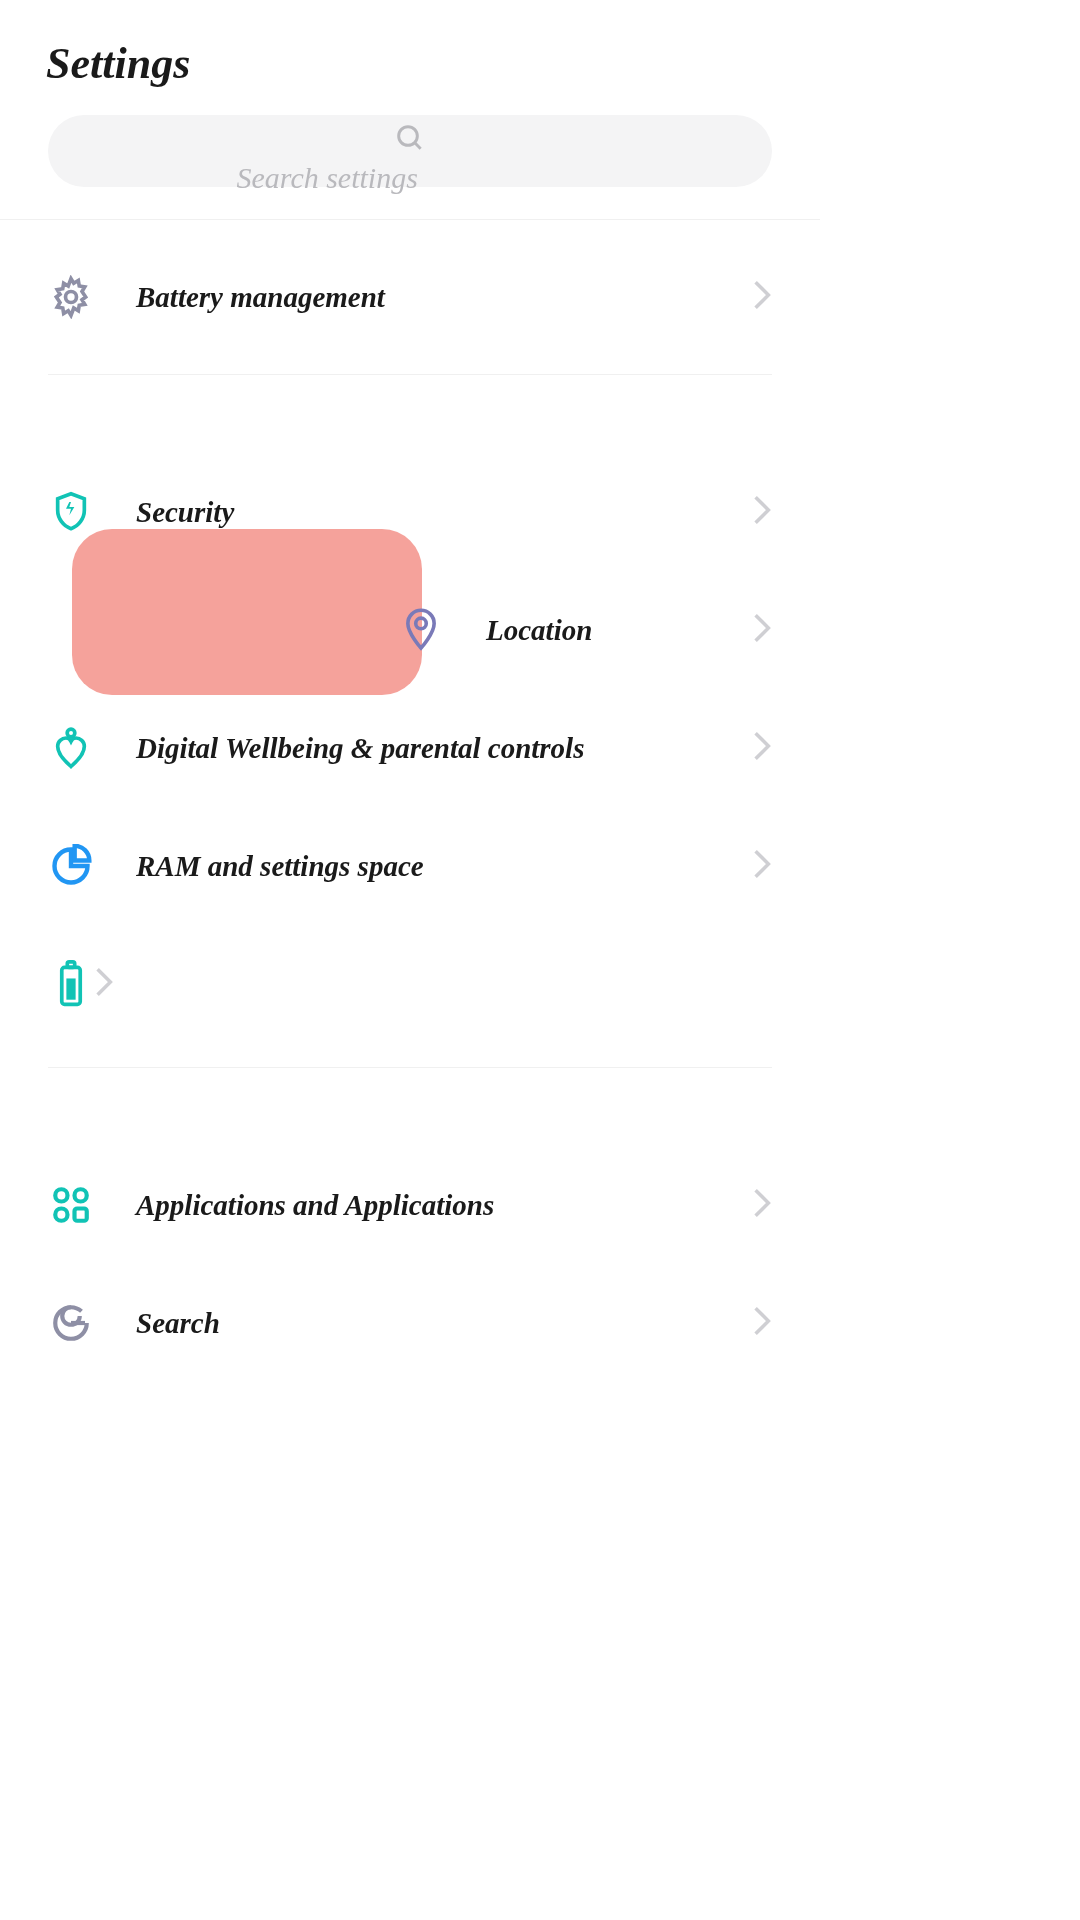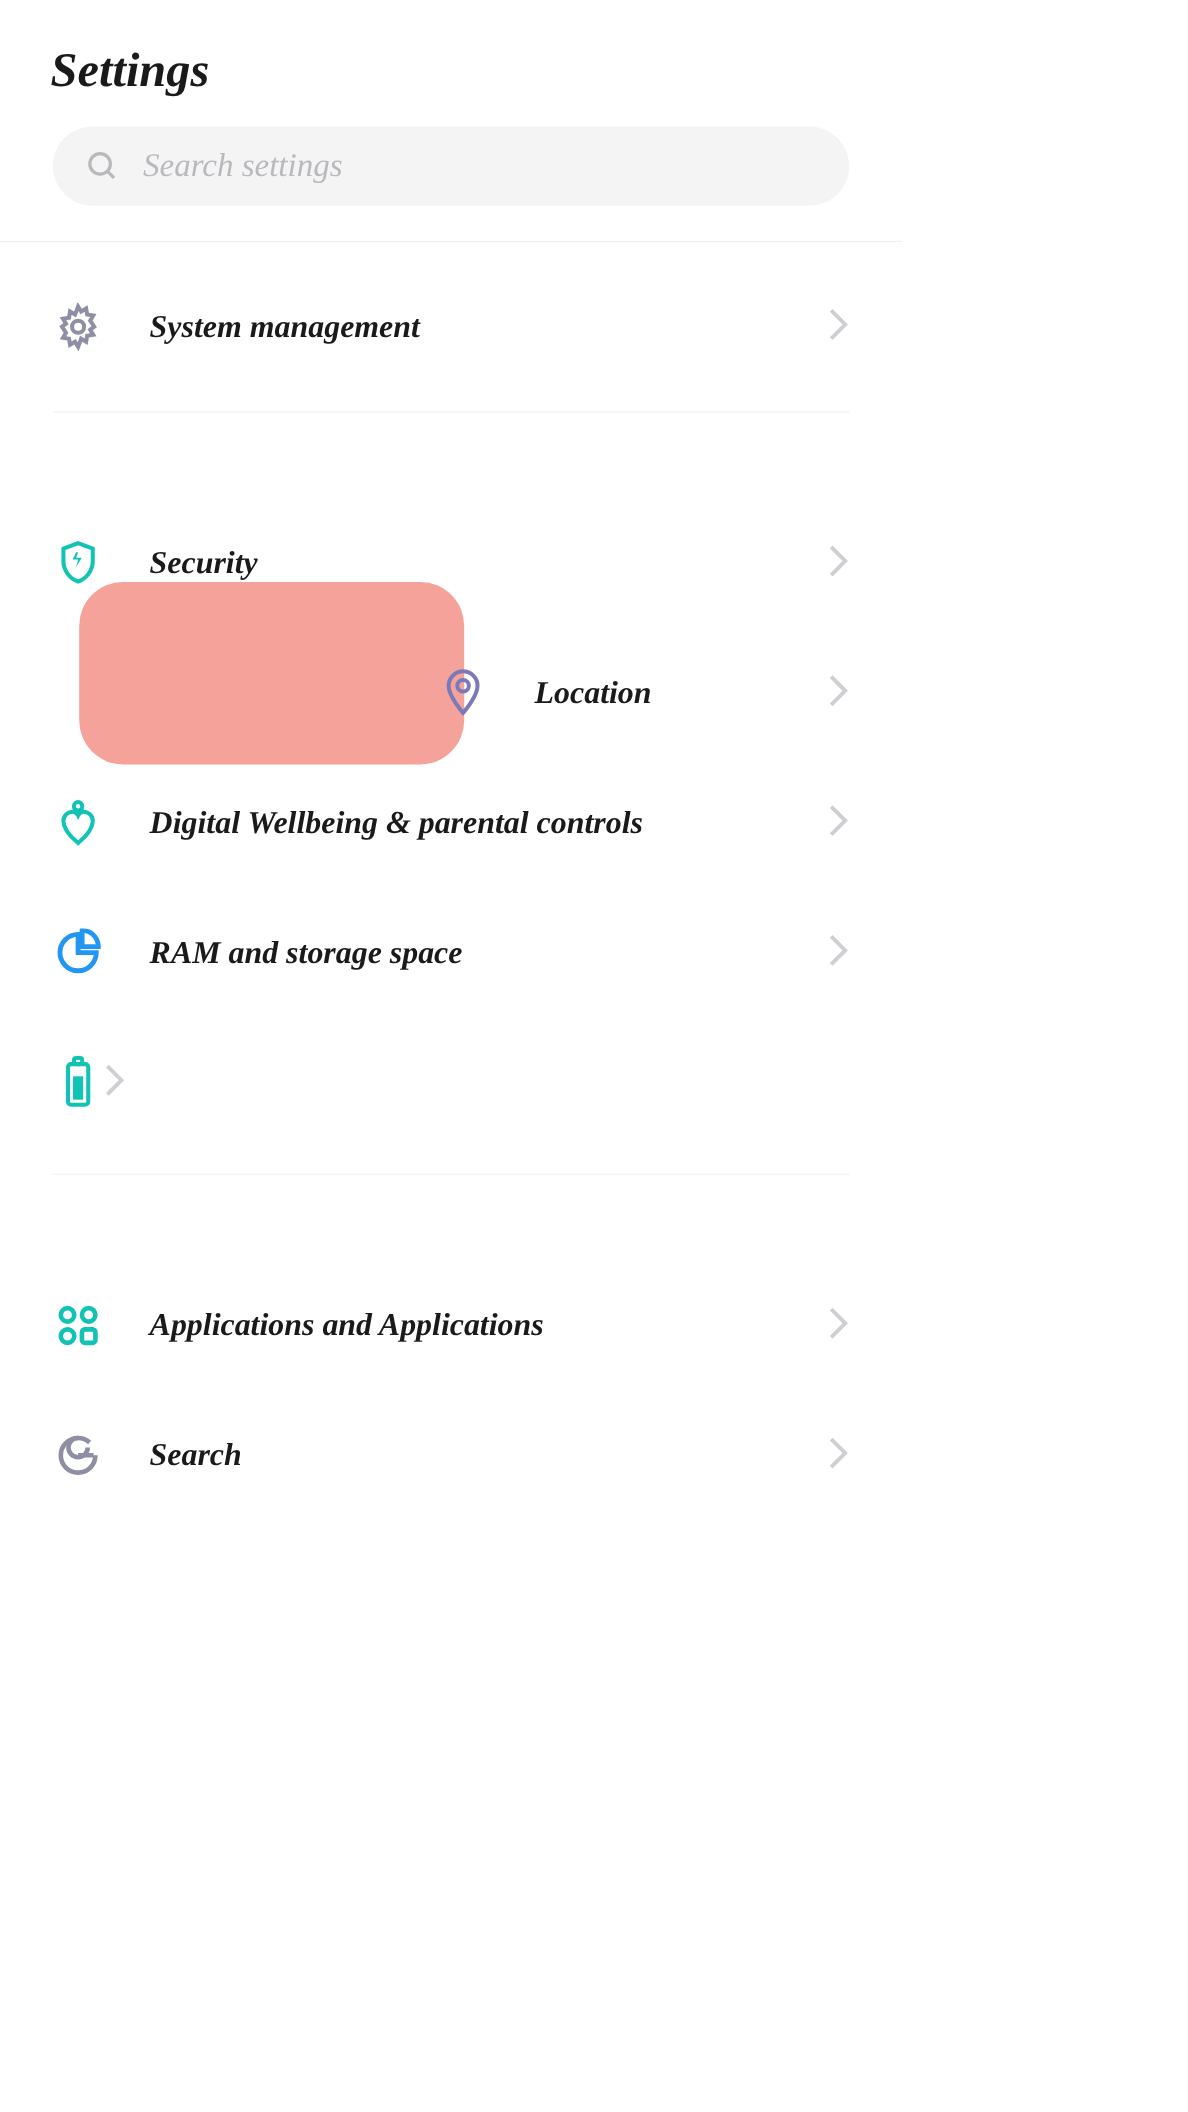--- a/index.html
+++ b/index.html
@@ -27,20 +27,21 @@
     .search-wrap {
       padding: 0 48px 32px;
     }
     .search-bar {
       display: flex;
       align-items: center;
       background: #f4f4f5;
       border-radius: 36px;
       height: 72px;
       padding: 0 22px;
+      flex-direction: column;
     }
     .search-bar svg {
       flex: 0 0 auto;
     }
     .search-input {
       border: none;
       background: transparent;
       font-family: Georgia, 'Times New Roman', serif;
       font-style: italic;
       font-size: 30px;
@@ -131,21 +132,21 @@
 <div class="divider-full"></div>
 
 <div class="section">
   <div class="menu-item">
     <span class="icon-slot">
       <svg width="44" height="44" viewBox="0 0 24 24" fill="none" stroke="#8e8fa5" stroke-width="2">
         <circle cx="12" cy="12" r="3"></circle>
         <path d="M12 2l1.5 2.5L16 3l.5 3 3 .5-1.5 2.5L20 12l-2 1.5 1.5 2.5-3 .5-.5 3-2.5-1.5L12 22l-1.5-2.5L8 21l-.5-3-3-.5L6 15 4 12l2-1.5L4.5 8l3-.5L8 4.5 10.5 6z"></path>
       </svg>
     </span>
-    <span class="menu-label">System management</span>
+    <span class="menu-label">Battery management</span>
     <span class="chevron">
       <svg width="20" height="32" viewBox="0 0 12 20" fill="none" stroke="#cfcfd3" stroke-width="2.2">
         <polyline points="2,2 10,10 2,18"></polyline>
       </svg>
     </span>
   </div>
 </div>
 
 <div class="divider-inset"></div>
 
@@ -200,21 +201,21 @@
     </span>
   </div>
 
   <div class="menu-item">
     <span class="icon-slot">
       <svg width="44" height="44" viewBox="0 0 24 24" fill="none" stroke="#2196f3" stroke-width="2.4">
         <path d="M12 3a9 9 0 109 9h-9V3z"></path>
         <path d="M14 1v8h8a8 8 0 00-8-8z"></path>
       </svg>
     </span>
-    <span class="menu-label">RAM and storage space</span>
+    <span class="menu-label">RAM and settings space</span>
     <span class="chevron">
       <svg width="20" height="32" viewBox="0 0 12 20" fill="none" stroke="#cfcfd3" stroke-width="2.2">
           <polyline points="2,2 10,10 2,18"></polyline>
         </svg>
     </span>
   </div>
 
   <div class="menu-item">
     <span class="icon-slot">
       <svg width="30" height="48" viewBox="0 0 16 26" fill="none" stroke="#11c3b5" stroke-width="2">

